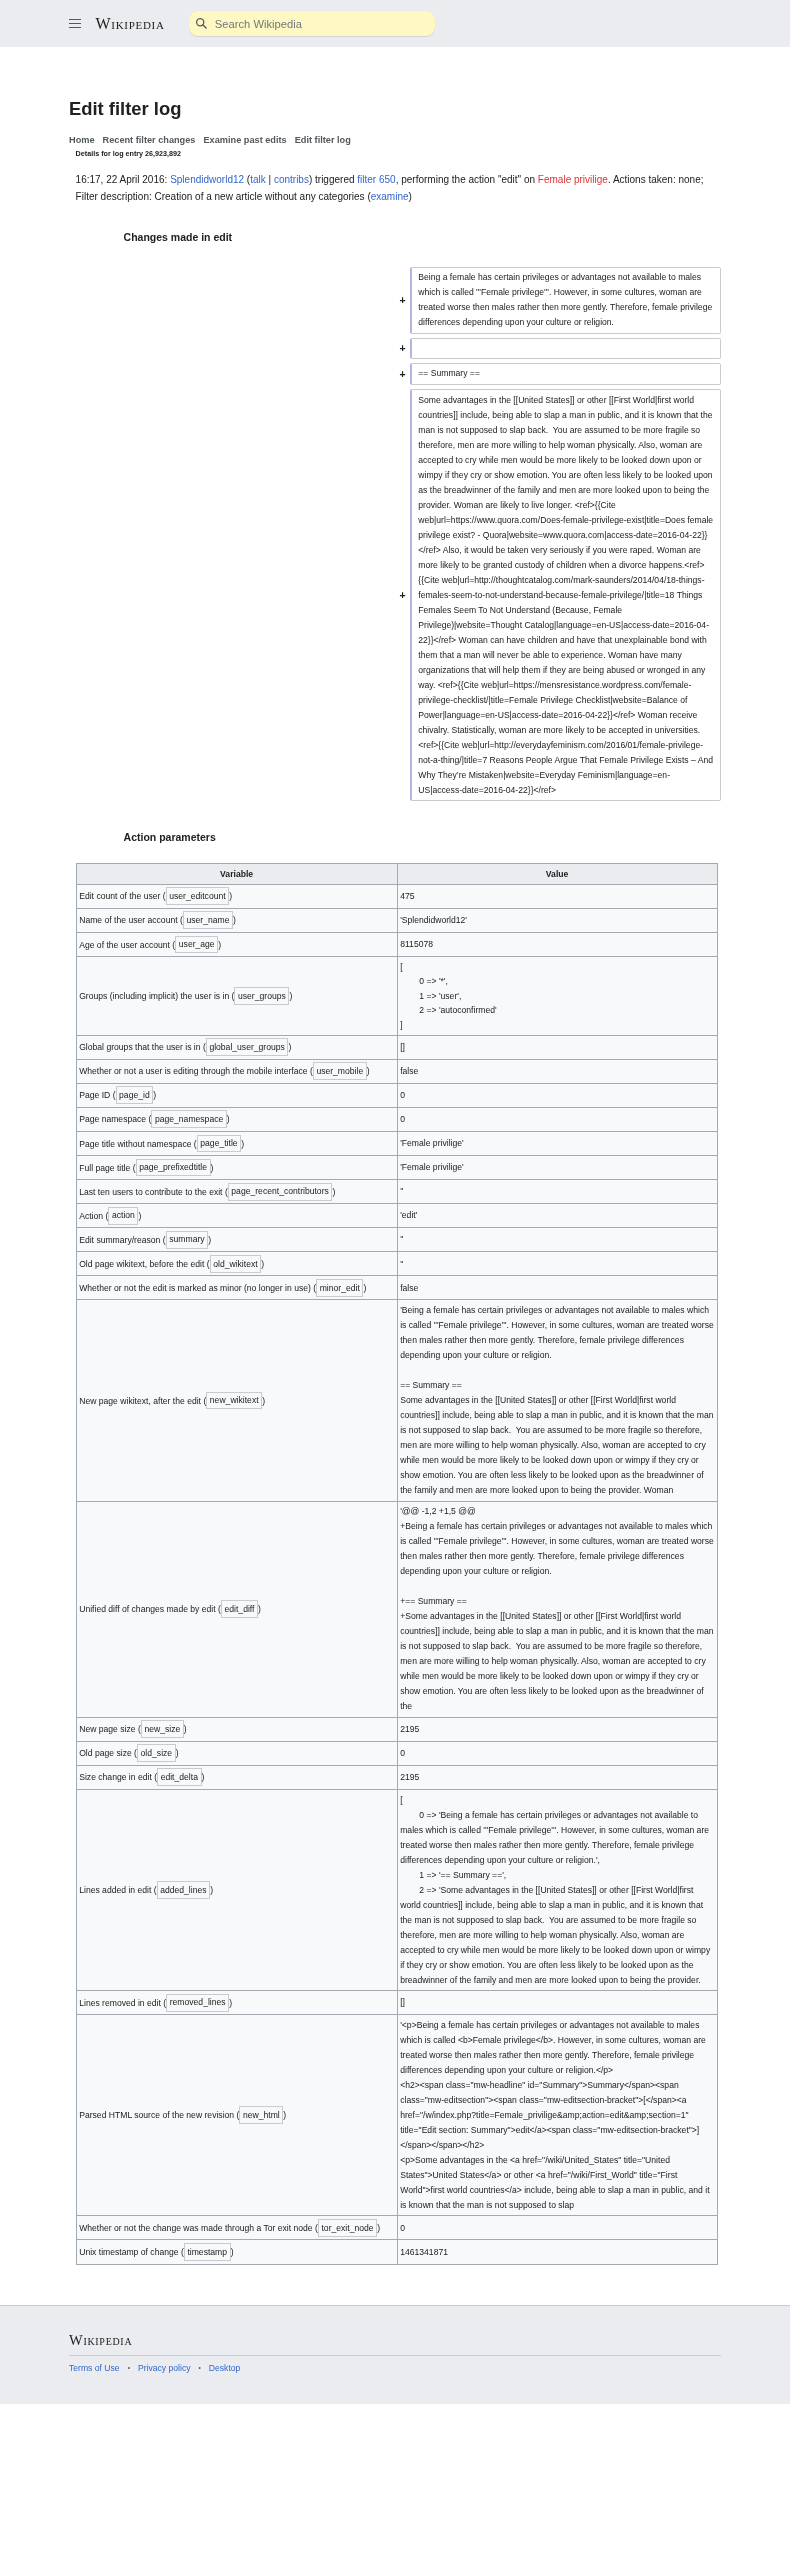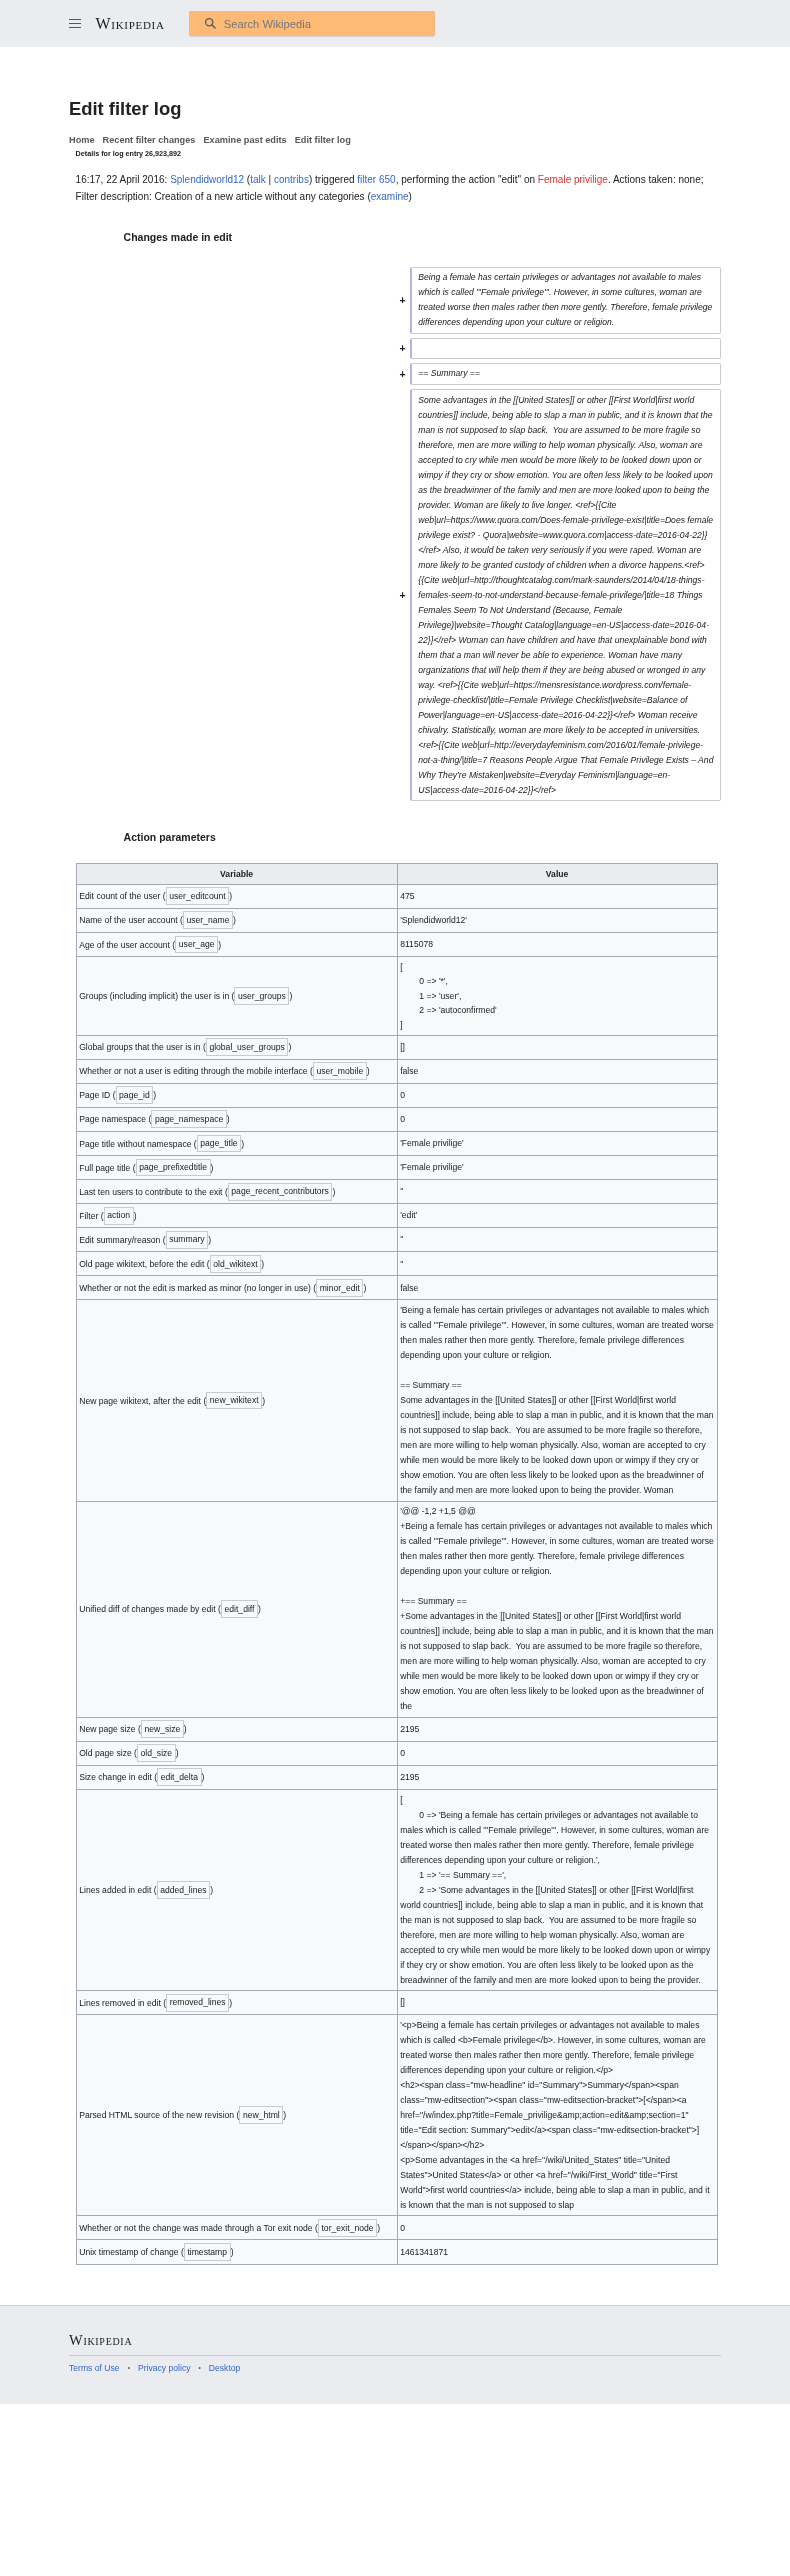--- a/index.html
+++ b/index.html
@@ -31,25 +31,25 @@
     .wordmark {
       font-family: "Liberation Serif", serif;
       font-size: 16px;
       letter-spacing: 0.7px;
       color: #202122;
       font-variant: small-caps;
       margin-right: 24px;
     }
     .search-box {
       width: 246px; height: 25px;
-      background: #fdba74;
-      border-radius: 2px;
+      background: #fef9c3;
+      border-radius: 9px;
       box-shadow: 0 0.7px 0.7px rgba(0,0,0,0.1);
       display: flex; align-items: center;
-      padding-left: 15px;
+      padding-left: 6px;
     }
     .search-icon { width: 13px; height: 13px; margin-right: 5.3px; }
     .search-box input {
       border: none; outline: none; flex: 1;
       font-family: "Liberation Sans", sans-serif;
       font-size: 11.2px; color: #54595d; background: transparent;
     }
     .search-box input::placeholder { color: #72777d; }
 
     
@@ -100,21 +100,20 @@
       border-left: 2.6px solid #a3d3ff;
       border-left-color: #b2b4e3;
       border-radius: 2px;
       padding: 2.6px 6.6px;
       font-size: 8.6px;
       line-height: 15px;
       color: #202122;
       white-space: pre-wrap;
       word-wrap: break-word;
       width: 298px;
-      font-style: italic;
     }
     .diff-addedline.empty { height: 21px; }
 
     
     .params {
       width: 642px;
       margin: 20px 0 0 6.6px;
       border-collapse: collapse;
       background: #f8f9fa;
       font-size: 8.6px;
@@ -277,21 +276,21 @@
         </tr>
         <tr>
           <td class="var"><span>Full page title (</span><span class="code">page_prefixedtitle</span><span>)</span></td>
           <td class="val"><div>'Female privilige'</div></td>
         </tr>
         <tr>
           <td class="var"><span>Last ten users to contribute to the exit (</span><span class="code">page_recent_contributors</span><span>)</span></td>
           <td class="val"><div>''</div></td>
         </tr>
         <tr>
-          <td class="var"><span>Filter (</span><span class="code">action</span><span>)</span></td>
+          <td class="var"><span>Action (</span><span class="code">action</span><span>)</span></td>
           <td class="val"><div>'edit'</div></td>
         </tr>
         <tr>
           <td class="var"><span>Edit summary/reason (</span><span class="code">summary</span><span>)</span></td>
           <td class="val"><div>''</div></td>
         </tr>
         <tr>
           <td class="var"><span>Old page wikitext, before the edit (</span><span class="code">old_wikitext</span><span>)</span></td>
           <td class="val"><div>''</div></td>
         </tr>

